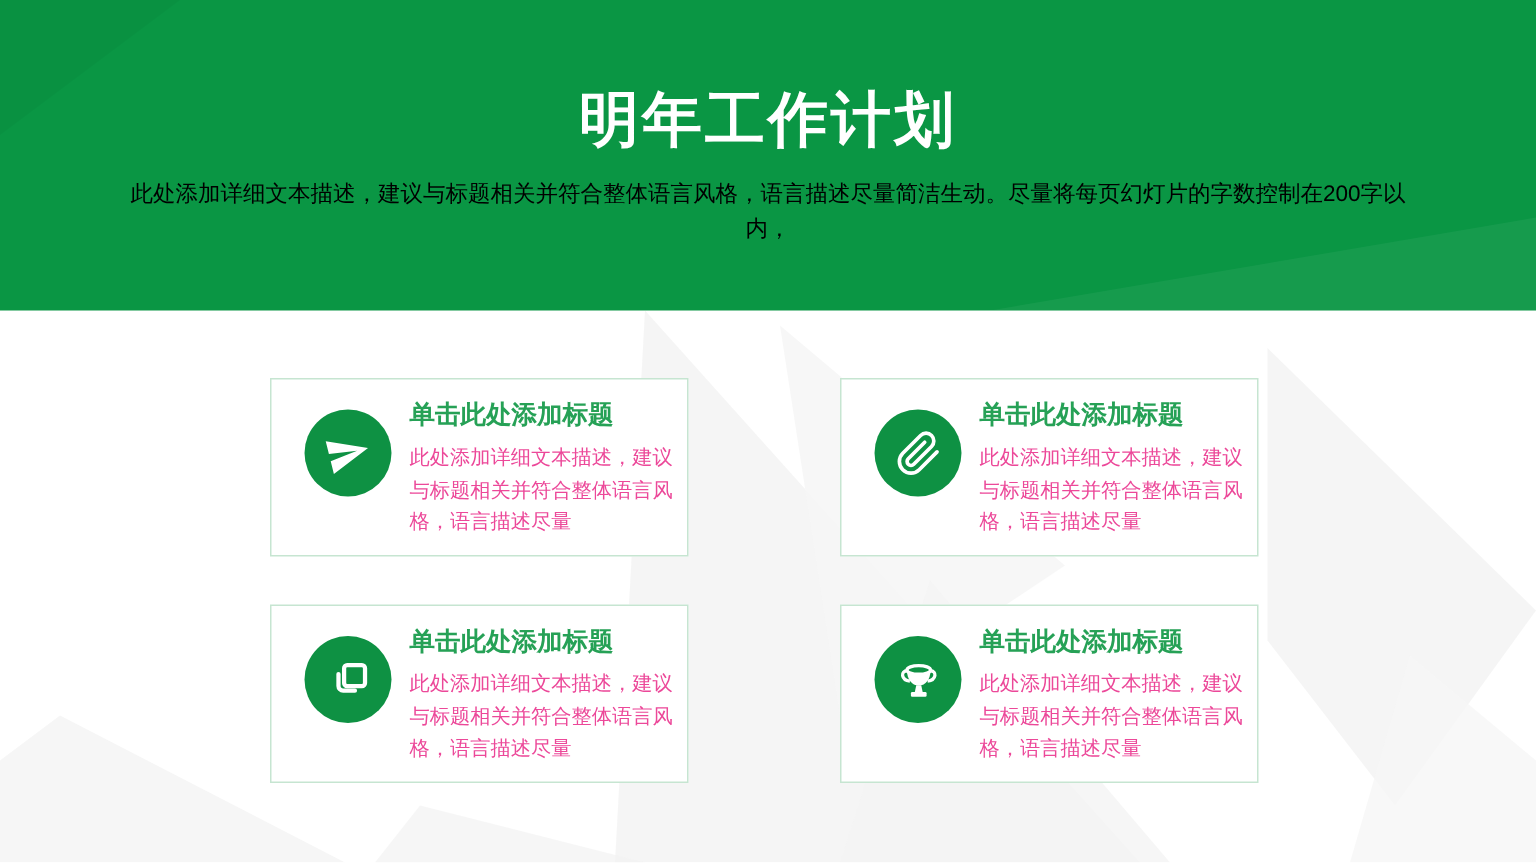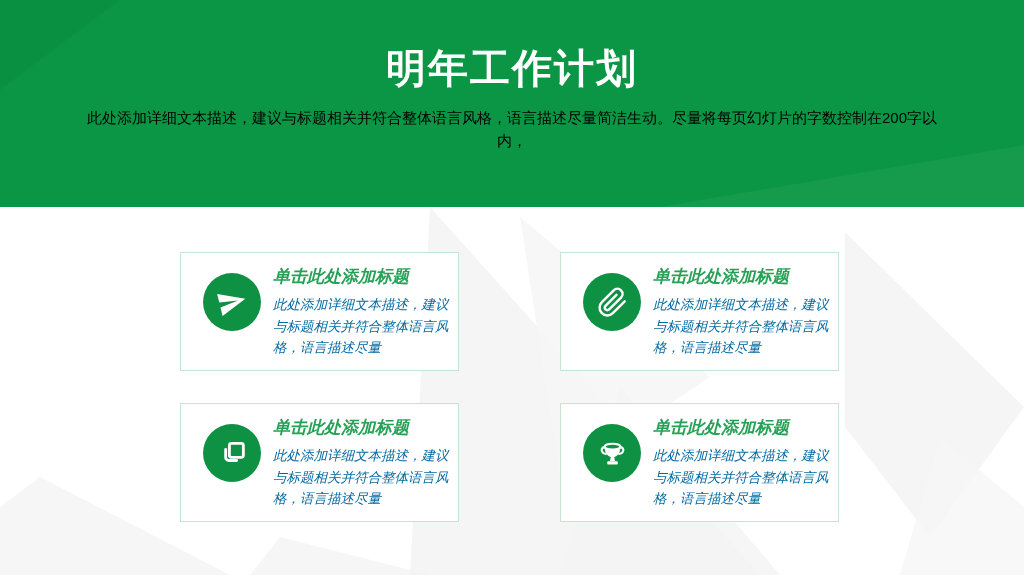--- a/index.html
+++ b/index.html
@@ -13,21 +13,21 @@
 
   
   .header {
     position: absolute; left: 0; top: 0;
     width: 1024px; height: 207px;
     background: #0A9644;
     z-index: 2;
   }
   .header-inner { position: relative; width: 100%; height: 100%; overflow: hidden; }
   .slide-title {
-    margin: 0;
+    margin: 12px;
     padding-top: 46px;
     text-align: center;
     color: #ffffff;
     font-size: 40px;
     font-weight: 700;
     letter-spacing: 2px;
     line-height: 1.1;
   }
   .slide-subtitle {
     margin: 16px auto 0;
@@ -47,21 +47,20 @@
   }
 
   
   .card {
     position: absolute;
     width: 279px; height: 119px;
     background: #ffffff;
     border: 1px solid #C6E5D1;
     box-sizing: border-box;
     z-index: 3;
-    font-style: italic;
   }
   .card-1 { left: 180px; top: 252px; }
   .card-2 { left: 560px; top: 252px; }
   .card-3 { left: 180px; top: 403px; }
   .card-4 { left: 560px; top: 403px; }
 
   .icon-circle {
     position: absolute; left: 22px; top: 20px;
     width: 58px; height: 58px;
     border-radius: 50%;
@@ -72,21 +71,21 @@
   .card-title {
     margin: 0 0 5px 0;
     font-size: 17px;
     font-weight: 600;
     color: #26A156;
     line-height: 24px;
   }
   .card-body {
     font-size: 13.5px;
     line-height: 21.5px;
-    color: #0369a1;
+    color: #ec4899;
   }
 </style>
 </head>
 <body>
 
 <svg class="watermark" width="1024" height="368" viewBox="0 0 1024 368" aria-hidden="true">
   <polygon points="430,0 760,368 410,368" fill="#f2f2f2" opacity="0.75"></polygon>
   <polygon points="520,10 710,170 560,270" fill="#f6f6f6" opacity="0.9"></polygon>
   <polygon points="620,180 780,368 560,368" fill="#f4f4f4" opacity="0.8"></polygon>
   <polygon points="845,25 1024,200 930,330 845,220" fill="#f3f3f3" opacity="0.8"></polygon>

